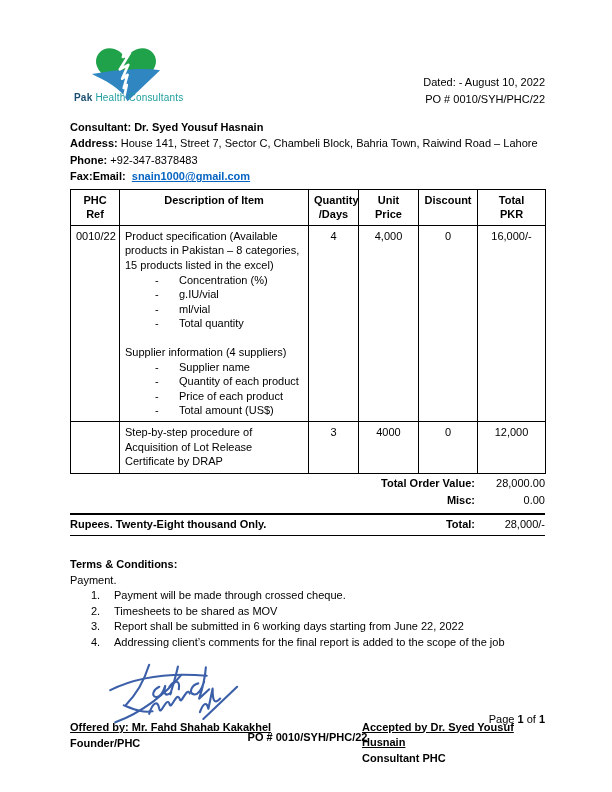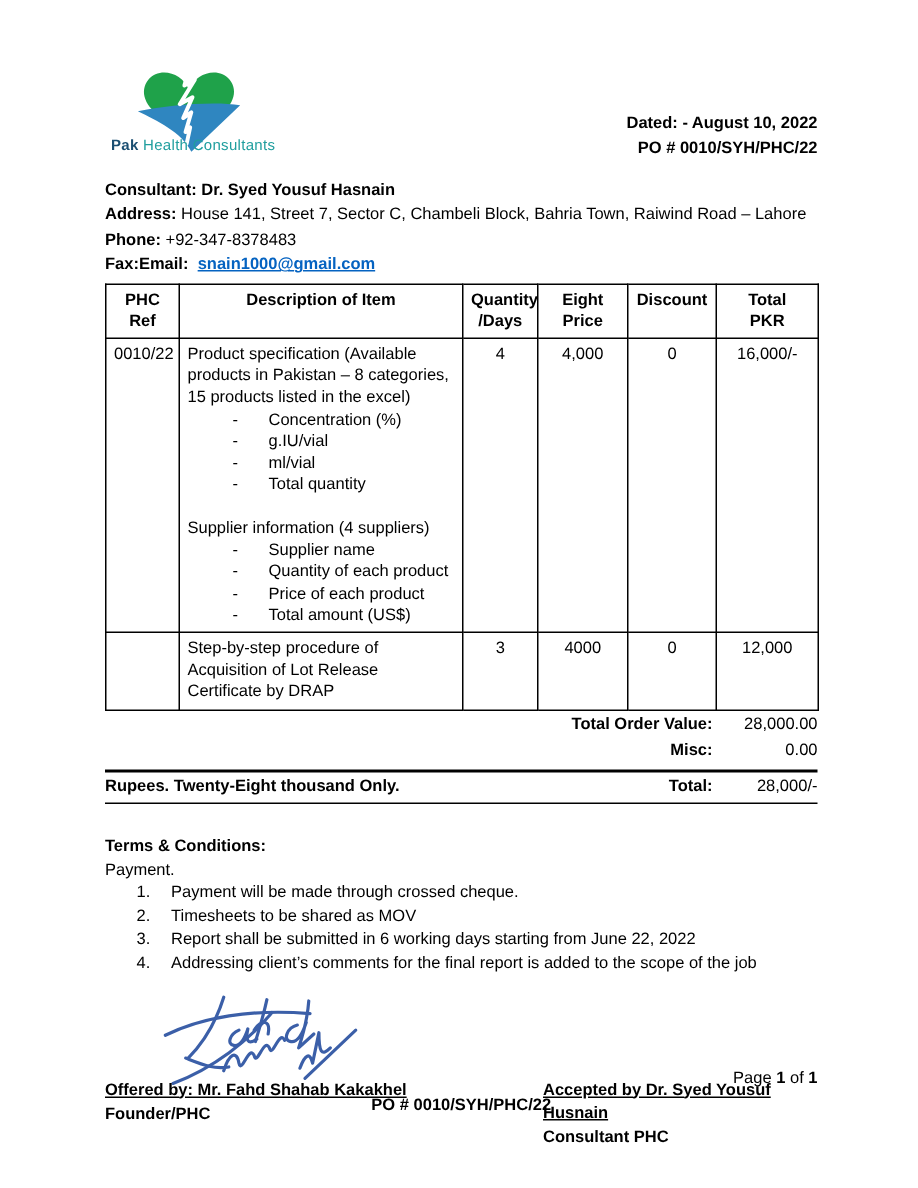--- a/index.html
+++ b/index.html
@@ -17,21 +17,21 @@
 
   
   .logo-block { height:76px; position:relative; }
   .logo-svg { position:absolute; left:16px; top:0; }
   .brand-line { position:absolute; left:4px; top:52px; font-size:10px; letter-spacing:0.2px; }
   .brand-pak { font-weight:bold; }
 
   
   .header-right {
     position:absolute; top:74px; right:67px;
-    text-align:right; font-weight:bold; line-height:17px; font-size:11px;
+    text-align:right; font-weight:normal; line-height:17px; font-size:11px;
   }
 
   
   .info-block { margin-top:3px; line-height:16.4px; }
   .info-block b { font-weight:bold; }
   .fax-email-row { display:flex; justify-content:flex-start; }
   .email-link { color:#0563C1; text-decoration:underline; font-weight:bold; }
   .email-label { font-weight:bold; }
 
   
@@ -126,21 +126,21 @@
           <col style="width:68px">
       </colgroup>
       <tbody>
           <tr>
         <th class="th-left">PHC Ref</th>
         <th class="th-left">Description of Item</th>
         <th>
               <div>Quantity</div>
               <div>/Days</div>
             </th>
-        <th>Eight Price</th>
+        <th>Unit Price</th>
         <th>Discount</th>
         <th>
               <div>Total</div>
               <div>PKR</div>
             </th>
       </tr>
       <tr class="row1">
         <td class="c-center">0010/22</td>
         <td class="desc-cell">
           <div>Product specification (Available products in Pakistan – 8 categories, 15 products listed in the excel)</div>

